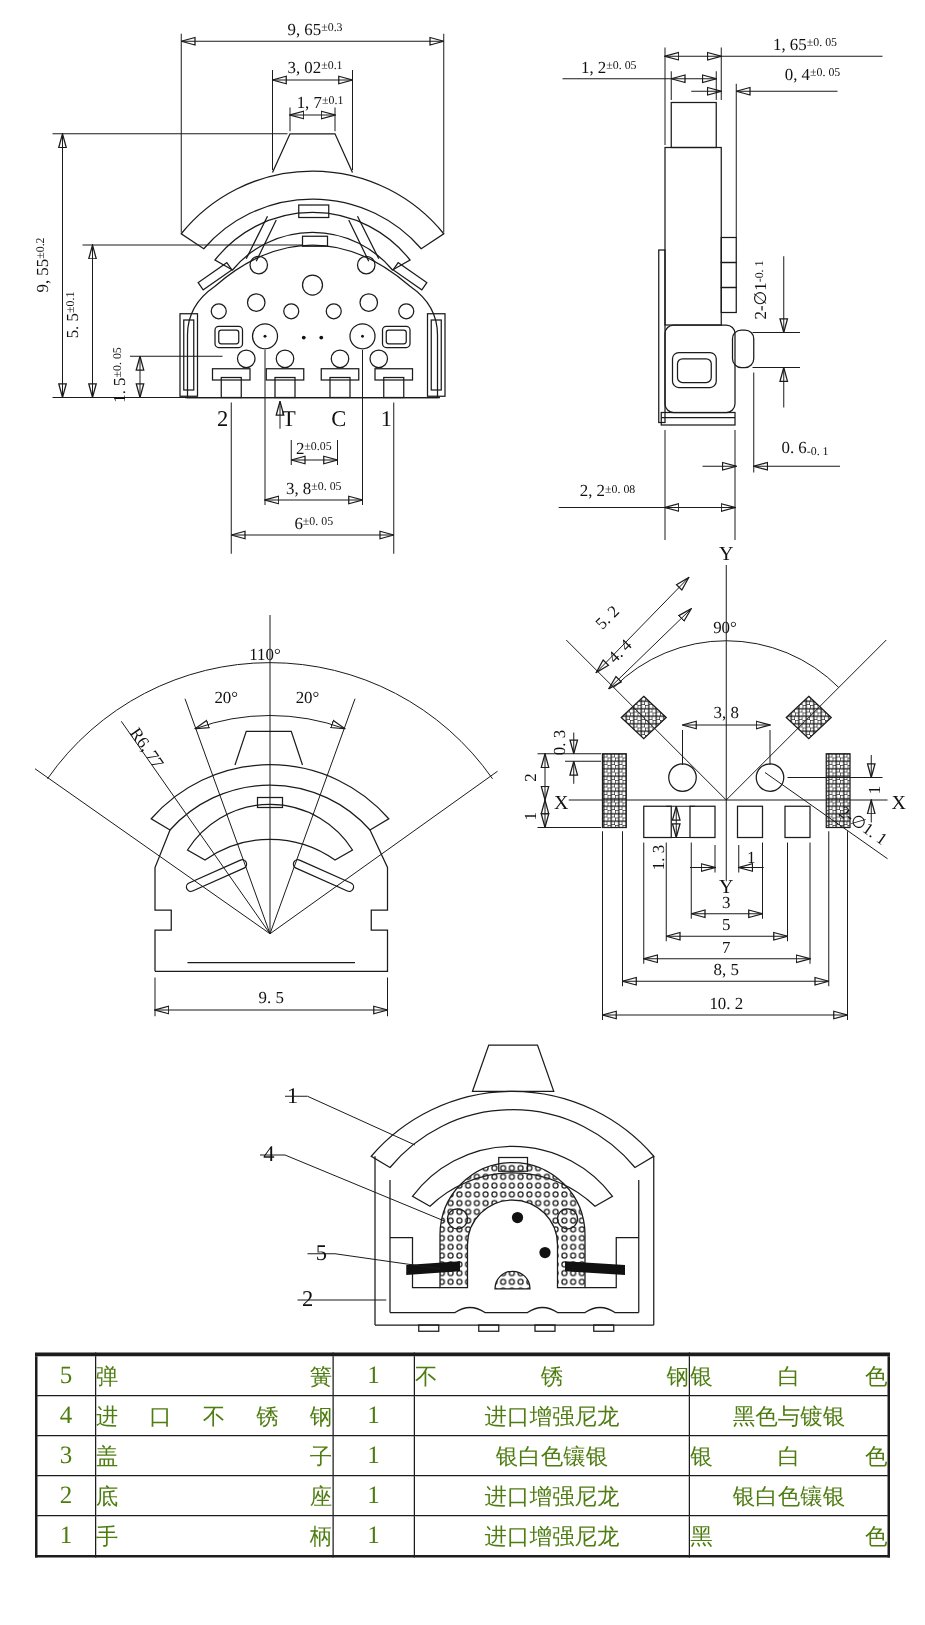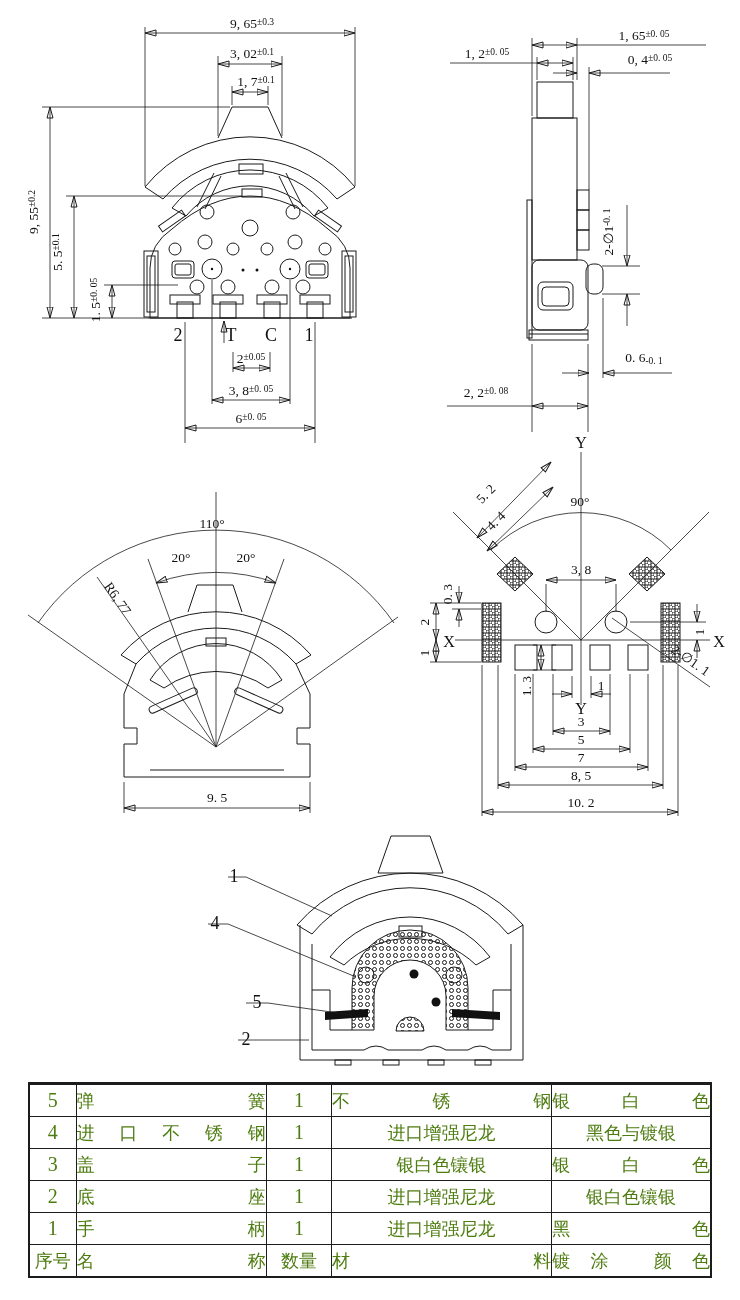--- a/index.html
+++ b/index.html
@@ -389,23 +389,16 @@
     <td>进口增强尼龙</td>
     <td>银白色镶银</td>
   </tr>
   <tr>
     <td class="num">1</td>
     <td class="jc">手柄</td>
     <td class="num">1</td>
     <td>进口增强尼龙</td>
     <td class="jf2">黑色</td>
   </tr>
-  <tr>
-    <td>序号</td>
-    <td class="jc">名称</td>
-    <td>数量</td>
-    <td class="jm">材料</td>
-    <td class="jf">镀涂 颜色</td>
-  </tr>
 </tbody>
     </table>
 
 </div>
 
 </body></html>

